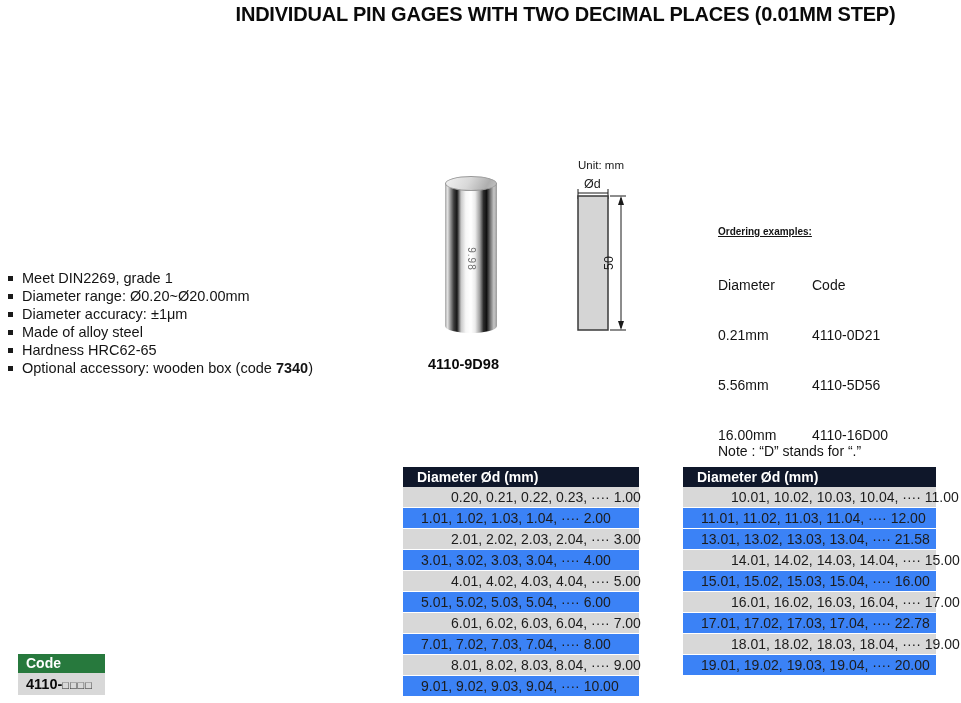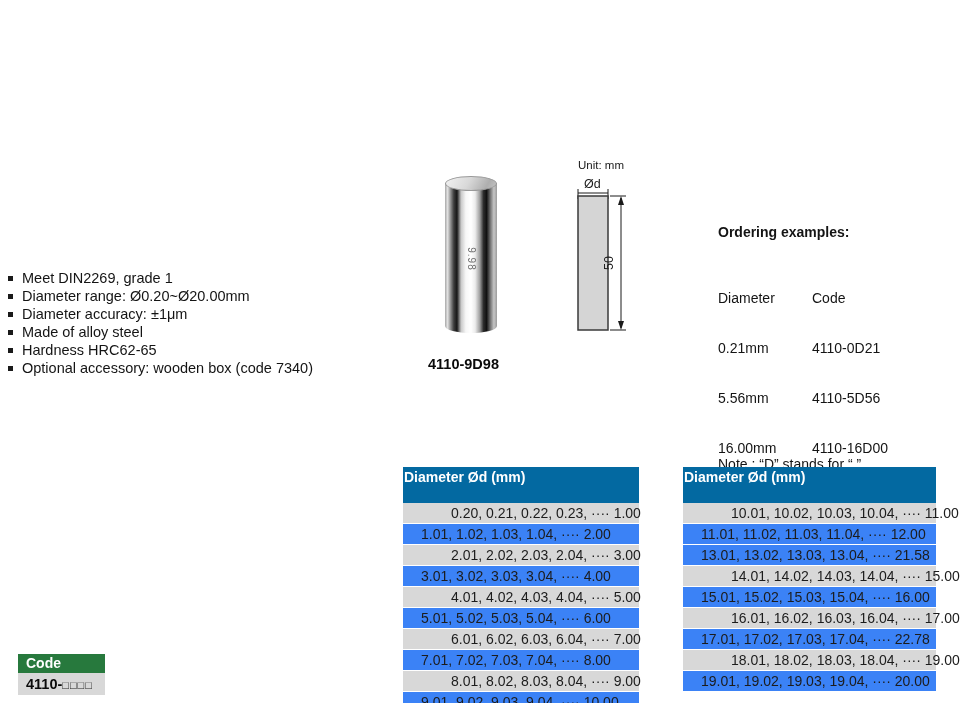--- a/index.html
+++ b/index.html
@@ -41,21 +41,21 @@
     white-space: nowrap;
     color: #141414;
   }
   .bullet {
     display: inline-block;
     width: 5px; height: 5px;
     background: #1a1a1a;
     margin-right: 9px;
     vertical-align: 2px;
   }
-  .bold { font-weight: normal; }
+  .bold { font-weight: bold; }
 
   
   .pin-wrap {
     position: absolute;
     left: 445px; top: 176px;
     width: 52px; height: 160px;
   }
   .pin-body {
     position: absolute;
     left: 0; top: 7px;
@@ -107,41 +107,42 @@
   .ordering {
     position: absolute;
     left: 718px; top: 224px;
     font-size: 14px;
     line-height: 16px;
     color: #141414;
     white-space: nowrap;
   }
   .ordering .o-head {
     font-weight: bold;
-    font-size: 14px;
-    margin-bottom: 16px;
+    font-size: 10px;
+    margin-bottom: 3px;
+    text-decoration: underline;
   }
   .o-grid { display: grid; grid-template-columns: 94px auto; }
   .o-grid > span { line-height: 16px; margin-top: 34px; }
 
   
   .dtable {
     position: absolute;
     top: 467px;
     font-size: 14px;
   }
   .dtable.left  { left: 403px; width: 236px; }
   .dtable.right { left: 683px; width: 253px; }
   .thead {
-    height: 36px;
+    height: 20px;
     line-height: 20px;
-    background: #0369a1;
+    background: #0f172a;
     color: #ffffff;
     font-weight: bold;
-    padding-left: 1px;
+    padding-left: 14px;
     white-space: nowrap;
   }
   .trow {
     height: 21px;
     line-height: 20px;
     padding-left: 18px;
     white-space: nowrap;
     color: #1c1c1c;
     border-bottom: 1px solid #ffffff;
   }
@@ -171,20 +172,21 @@
     white-space: nowrap;
   }
   .code-val .prefix { font-weight: bold; font-size: 14.5px; color: #0a0a0a; }
   .code-val .boxes  { font-size: 11px; color: #222; letter-spacing: 1px; }
 </style>
 </head>
 <body>
 
 <div class="page">
 
+  <h1 class="title">INDIVIDUAL PIN GAGES WITH TWO DECIMAL PLACES (0.01MM STEP)</h1>
 
   <ul class="features">
     <li><span class="bullet"></span><span>Meet DIN2269, grade 1</span></li>
     <li><span class="bullet"></span><span>Diameter range: Ø0.20~Ø20.00mm</span></li>
     <li><span class="bullet"></span><span>Diameter accuracy: ±1μm</span></li>
     <li><span class="bullet"></span><span>Made of alloy steel</span></li>
     <li><span class="bullet"></span><span>Hardness HRC62-65</span></li>
     <li><span class="bullet"></span><span>Optional accessory: wooden box (code </span><span class="bold">7340</span><span>)</span></li>
   </ul>
 

